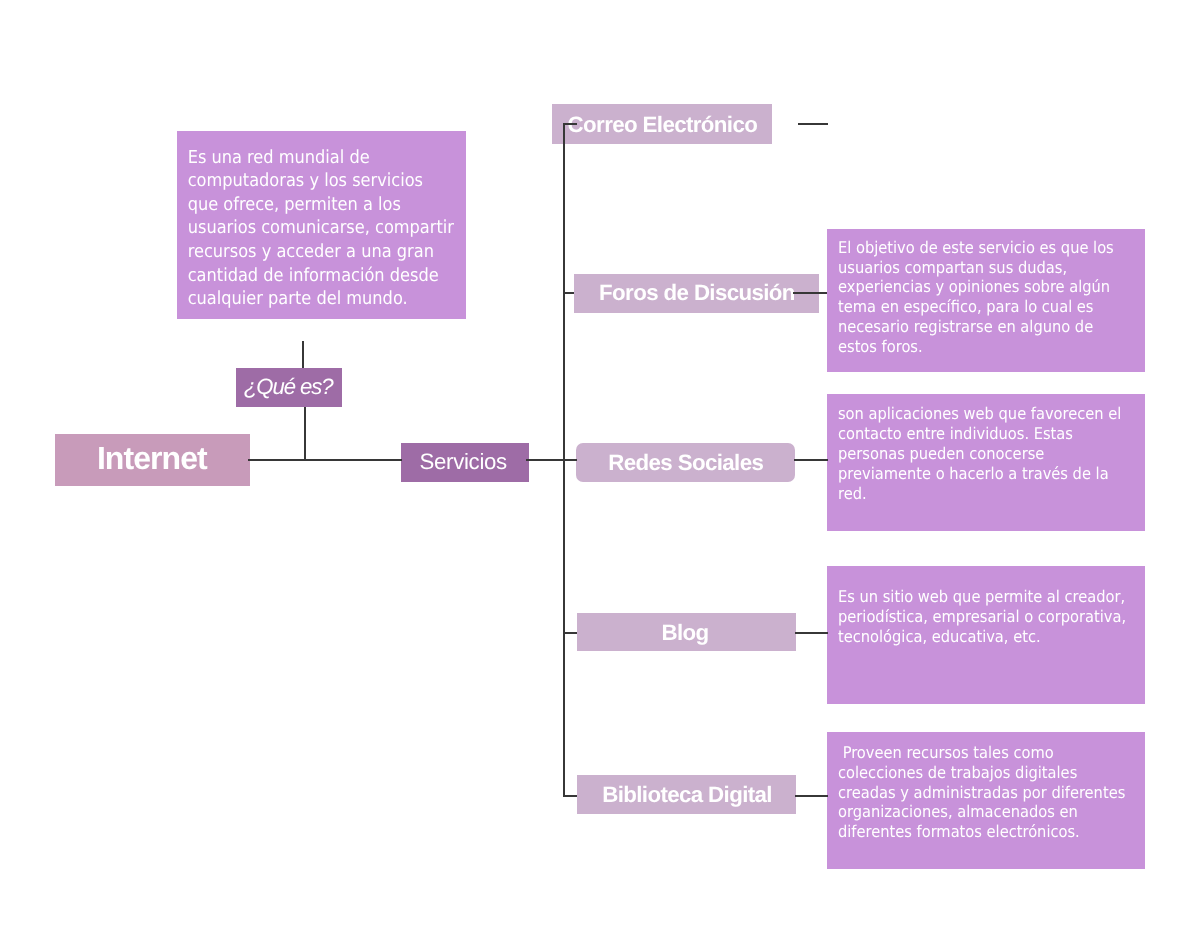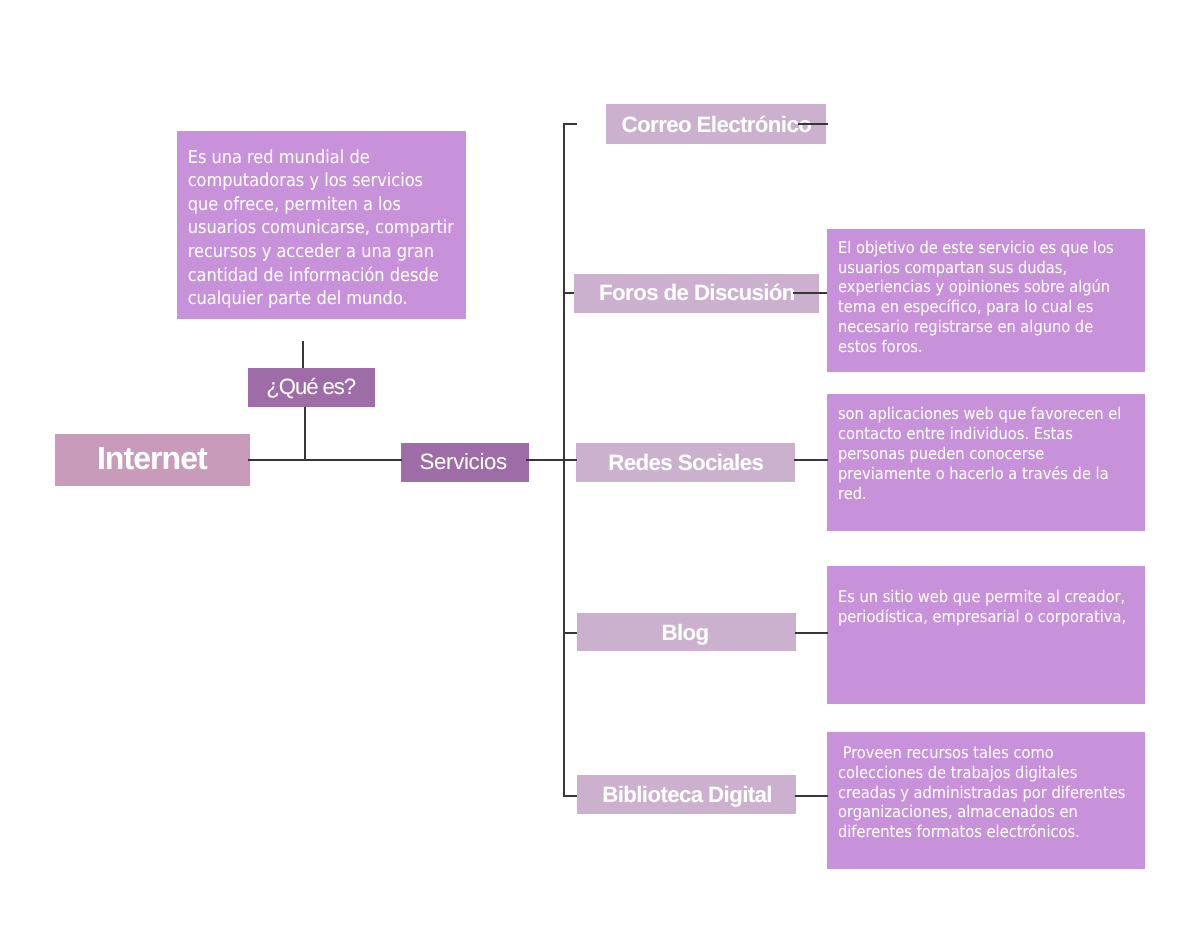--- a/index.html
+++ b/index.html
@@ -52,63 +52,64 @@
 
   <div class="node intro" data-name="intro-description" style="left:177.2px;top:131px;width:289px;height:188px;padding:14.6px 0 0 10.5px;">
       <div class="tl" data-name="text-line">Es una red mundial de</div>
       <div class="tl" data-name="text-line">computadoras y los servicios</div>
       <div class="tl" data-name="text-line">que ofrece, permiten a los</div>
       <div class="tl" data-name="text-line">usuarios comunicarse, compartir</div>
       <div class="tl" data-name="text-line">recursos y acceder a una gran</div>
       <div class="tl" data-name="text-line">cantidad de información desde</div>
       <div class="tl" data-name="text-line">cualquier parte del mundo.</div>
     </div>
-  <div class="node mid" data-name="node-que-es" style="left:248px;top:368px;width:127px;height:38.6px;">
+  <div class="node mid" data-name="node-que-es" style="left:236px;top:368px;width:106px;height:38.6px;font-style:italic;">
       <span data-name="node-label-text">¿Qué es?</span>
     </div>
   <div class="node root" data-name="node-internet" style="left:54.8px;top:433.9px;width:195.1px;height:52.3px;">
       <span data-name="node-label-text">Internet</span>
     </div>
   <div class="node mid" data-name="node-servicios" style="left:400.6px;top:442.6px;width:128.1px;height:39.1px;">
       <span data-name="node-label-text">Servicios</span>
     </div>
 
-  <div class="node label" data-name="node-correo-electronico" style="left:606px;top:104.4px;width:220.2px;height:39.4px;">
+  <div class="node label" data-name="node-correo-electronico" style="left:552px;top:104.4px;width:220.2px;height:39.4px;">
       <span data-name="node-label-text">Correo Electrónico</span>
     </div>
 
   <div class="node label" data-name="node-foros-discusion" style="left:574.2px;top:273.9px;width:245px;height:38.8px;">
       <span data-name="node-label-text">Foros de Discusión</span>
     </div>
   <div class="node desc" data-name="desc-foros-discusion" style="left:827.3px;top:228.8px;width:318.2px;height:142.8px;padding:8.8px 0 0 10.7px;">
       <div class="tl" data-name="text-line">El objetivo de este servicio es que los</div>
       <div class="tl" data-name="text-line">usuarios compartan sus dudas,</div>
       <div class="tl" data-name="text-line">experiencias y opiniones sobre algún</div>
       <div class="tl" data-name="text-line">tema en específico, para lo cual es</div>
       <div class="tl" data-name="text-line">necesario registrarse en alguno de</div>
       <div class="tl" data-name="text-line">estos foros.</div>
     </div>
 
-  <div class="node label" data-name="node-redes-sociales" style="left:575.9px;top:442.7px;width:219.1px;height:39px;">
+  <div class="node label" data-name="node-redes-sociales" style="left:575.9px;top:442.7px;width:219.1px;height:39px;border-radius:7px;">
       <span data-name="node-label-text">Redes Sociales</span>
     </div>
   <div class="node desc" data-name="desc-redes-sociales" style="left:827.3px;top:393.8px;width:318.2px;height:137.7px;padding:10.6px 0 0 10.7px;">
       <div class="tl" data-name="text-line">son aplicaciones web que favorecen el</div>
       <div class="tl" data-name="text-line">contacto entre individuos. Estas</div>
       <div class="tl" data-name="text-line">personas pueden conocerse</div>
       <div class="tl" data-name="text-line">previamente o hacerlo a través de la</div>
       <div class="tl" data-name="text-line">red.</div>
     </div>
 
   <div class="node label" data-name="node-blog" style="left:577.1px;top:612.6px;width:219.1px;height:38.7px;">
       <span data-name="node-label-text">Blog</span>
     </div>
   <div class="node desc" data-name="desc-blog" style="left:827.3px;top:566px;width:318.2px;height:137.7px;padding:21px 0 0 10.7px;">
       <div class="tl" data-name="text-line">Es un sitio web que permite al creador,</div>
       <div class="tl" data-name="text-line">periodística, empresarial o corporativa,</div>
+      <div class="tl" data-name="text-line">tecnológica, educativa, etc.</div>
     </div>
 
   <div class="node label" data-name="node-biblioteca-digital" style="left:577.2px;top:775.2px;width:219.1px;height:38.7px;">
       <span data-name="node-label-text">Biblioteca Digital</span>
     </div>
   <div class="node desc" data-name="desc-biblioteca-digital" style="left:827.3px;top:731.7px;width:318.2px;height:137.8px;padding:11px 0 0 10.7px;">
       <div class="tl" data-name="text-line"> Proveen recursos tales como</div>
       <div class="tl" data-name="text-line">colecciones de trabajos digitales</div>
       <div class="tl" data-name="text-line">creadas y administradas por diferentes</div>
       <div class="tl" data-name="text-line">organizaciones, almacenados en</div>

